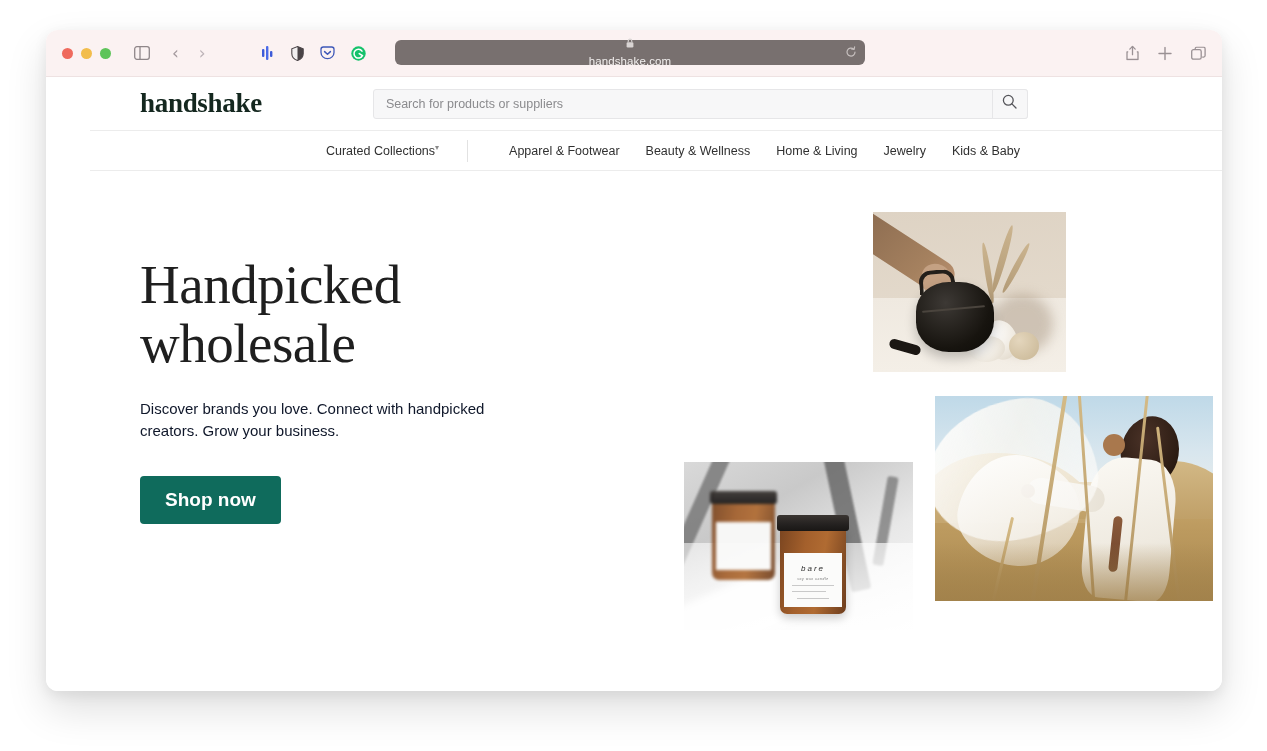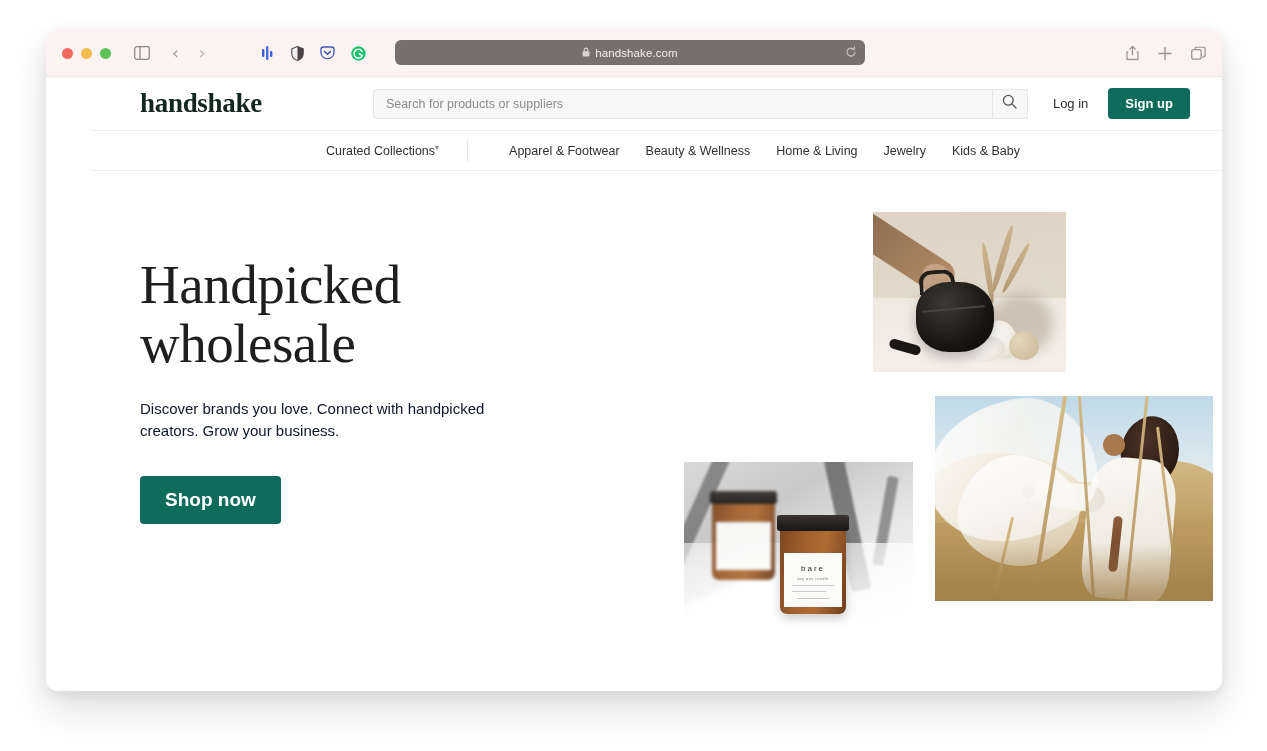--- a/index.html
+++ b/index.html
@@ -62,20 +62,21 @@
   }
 
   .urlbar {
     position: absolute;
     left: 349px; top: 10px;
     width: 470px; height: 25px;
     background: #78706f;
     border-radius: 6px;
     display: flex; align-items: center; justify-content: center;
     gap: 5px;
+    flex-direction: column;
   }
   .urlbar .lock { font-size: 9px; color: #d8d4d3; line-height: 1; }
   .urlbar .urltext {
     font-size: 11.5px; color: #f2efee; letter-spacing: .1px;
   }
   .urlbar .reload {
     position: absolute; right: 8px; top: 50%; transform: translateY(-50%);
     color: #c3bcbb;
   }
   .right-icons {
@@ -320,21 +321,21 @@
   .jar-lid {
     position:absolute; border-radius: 3px;
     background: linear-gradient(180deg,#3a3531 0%,#242120 60%,#191715 100%);
   }
   .jar.back .jar-lid { left:-2px; top:-9px; width:67px; height:13px; }
   .jar.front .jar-lid { left:-3px; top:-11px; width:72px; height:16px; }
   .jar-label {
     position:absolute; background:#fbfbfa;
   }
   .jar.back .jar-label { left:4px; top:22px; width:55px; height:48px; }
-  .jar.front .jar-label { left:4px; top:27px; width:58px; height:54px; }
+  .jar.front .jar-label { left:4px; top:27px; width:58px; height:54px;font-style:italic; }
   .label-brand {
     position:absolute; left:0; right:0; top:11px;
     text-align:center;
     font-size: 8px; letter-spacing: 2px; color:#2b2b2b;
     font-family: "Liberation Sans", sans-serif;
   }
   .label-sub {
     position:absolute; left:0; right:0; top:24px;
     text-align:center; font-size:3.4px; letter-spacing:.6px; color:#6e6e6e;
   }
@@ -533,24 +534,20 @@
           <div class="search-btn">
             <span>
               <svg width="15" height="15" viewBox="0 0 15 15">
                 <circle cx="6.3" cy="6.3" r="4.9" fill="none" stroke="#55555a" stroke-width="1.3"></circle>
                 <path d="M9.9 9.9 L14 14" stroke="#55555a" stroke-width="1.3" stroke-linecap="round"></path>
               </svg>
             </span>
           </div>
         </div>
 
-        <div class="header-right">
-          <a class="login-link">Log in</a>
-          <button class="signup-btn">Sign up</button>
-        </div>
       </div>
 
       <div class="nav-row">
         <div class="nav-item curated">
           <span>Curated Collections</span>
           <span class="caret">▾</span>
         </div>
         <div class="nav-divider"></div>
         <div class="nav-item">Apparel &amp; Footwear</div>
         <div class="nav-item">Beauty &amp; Wellness</div>

